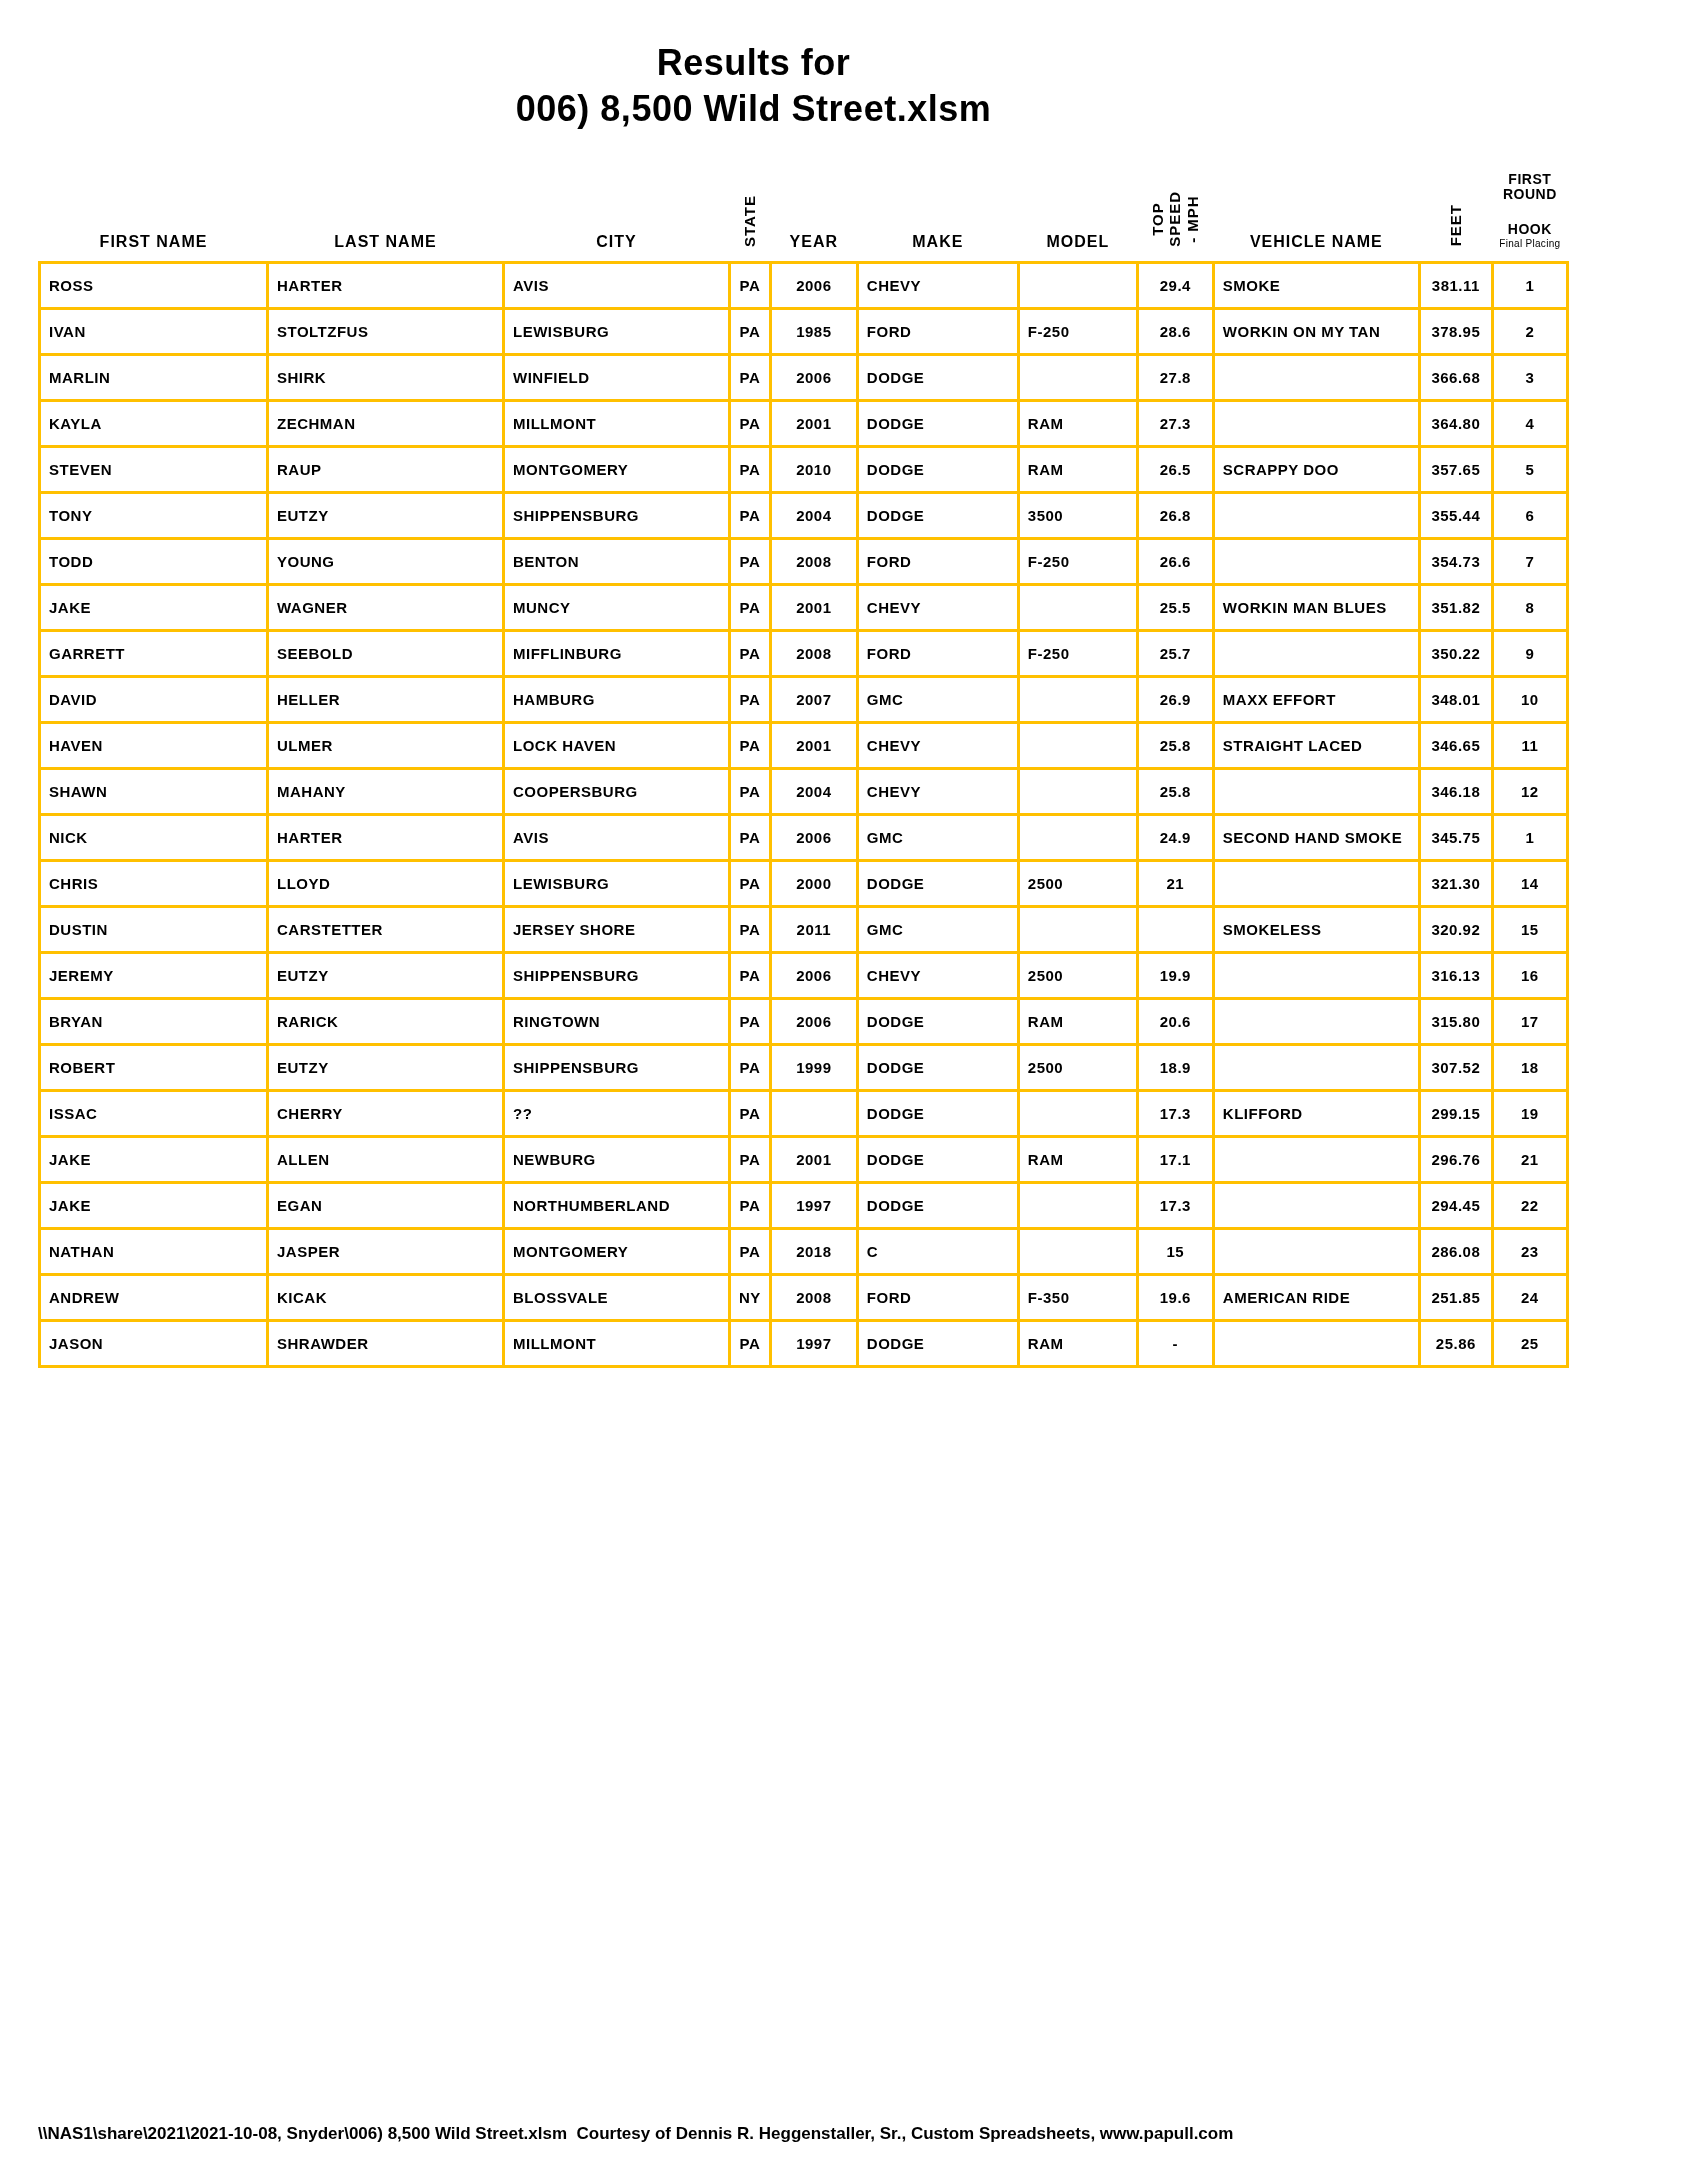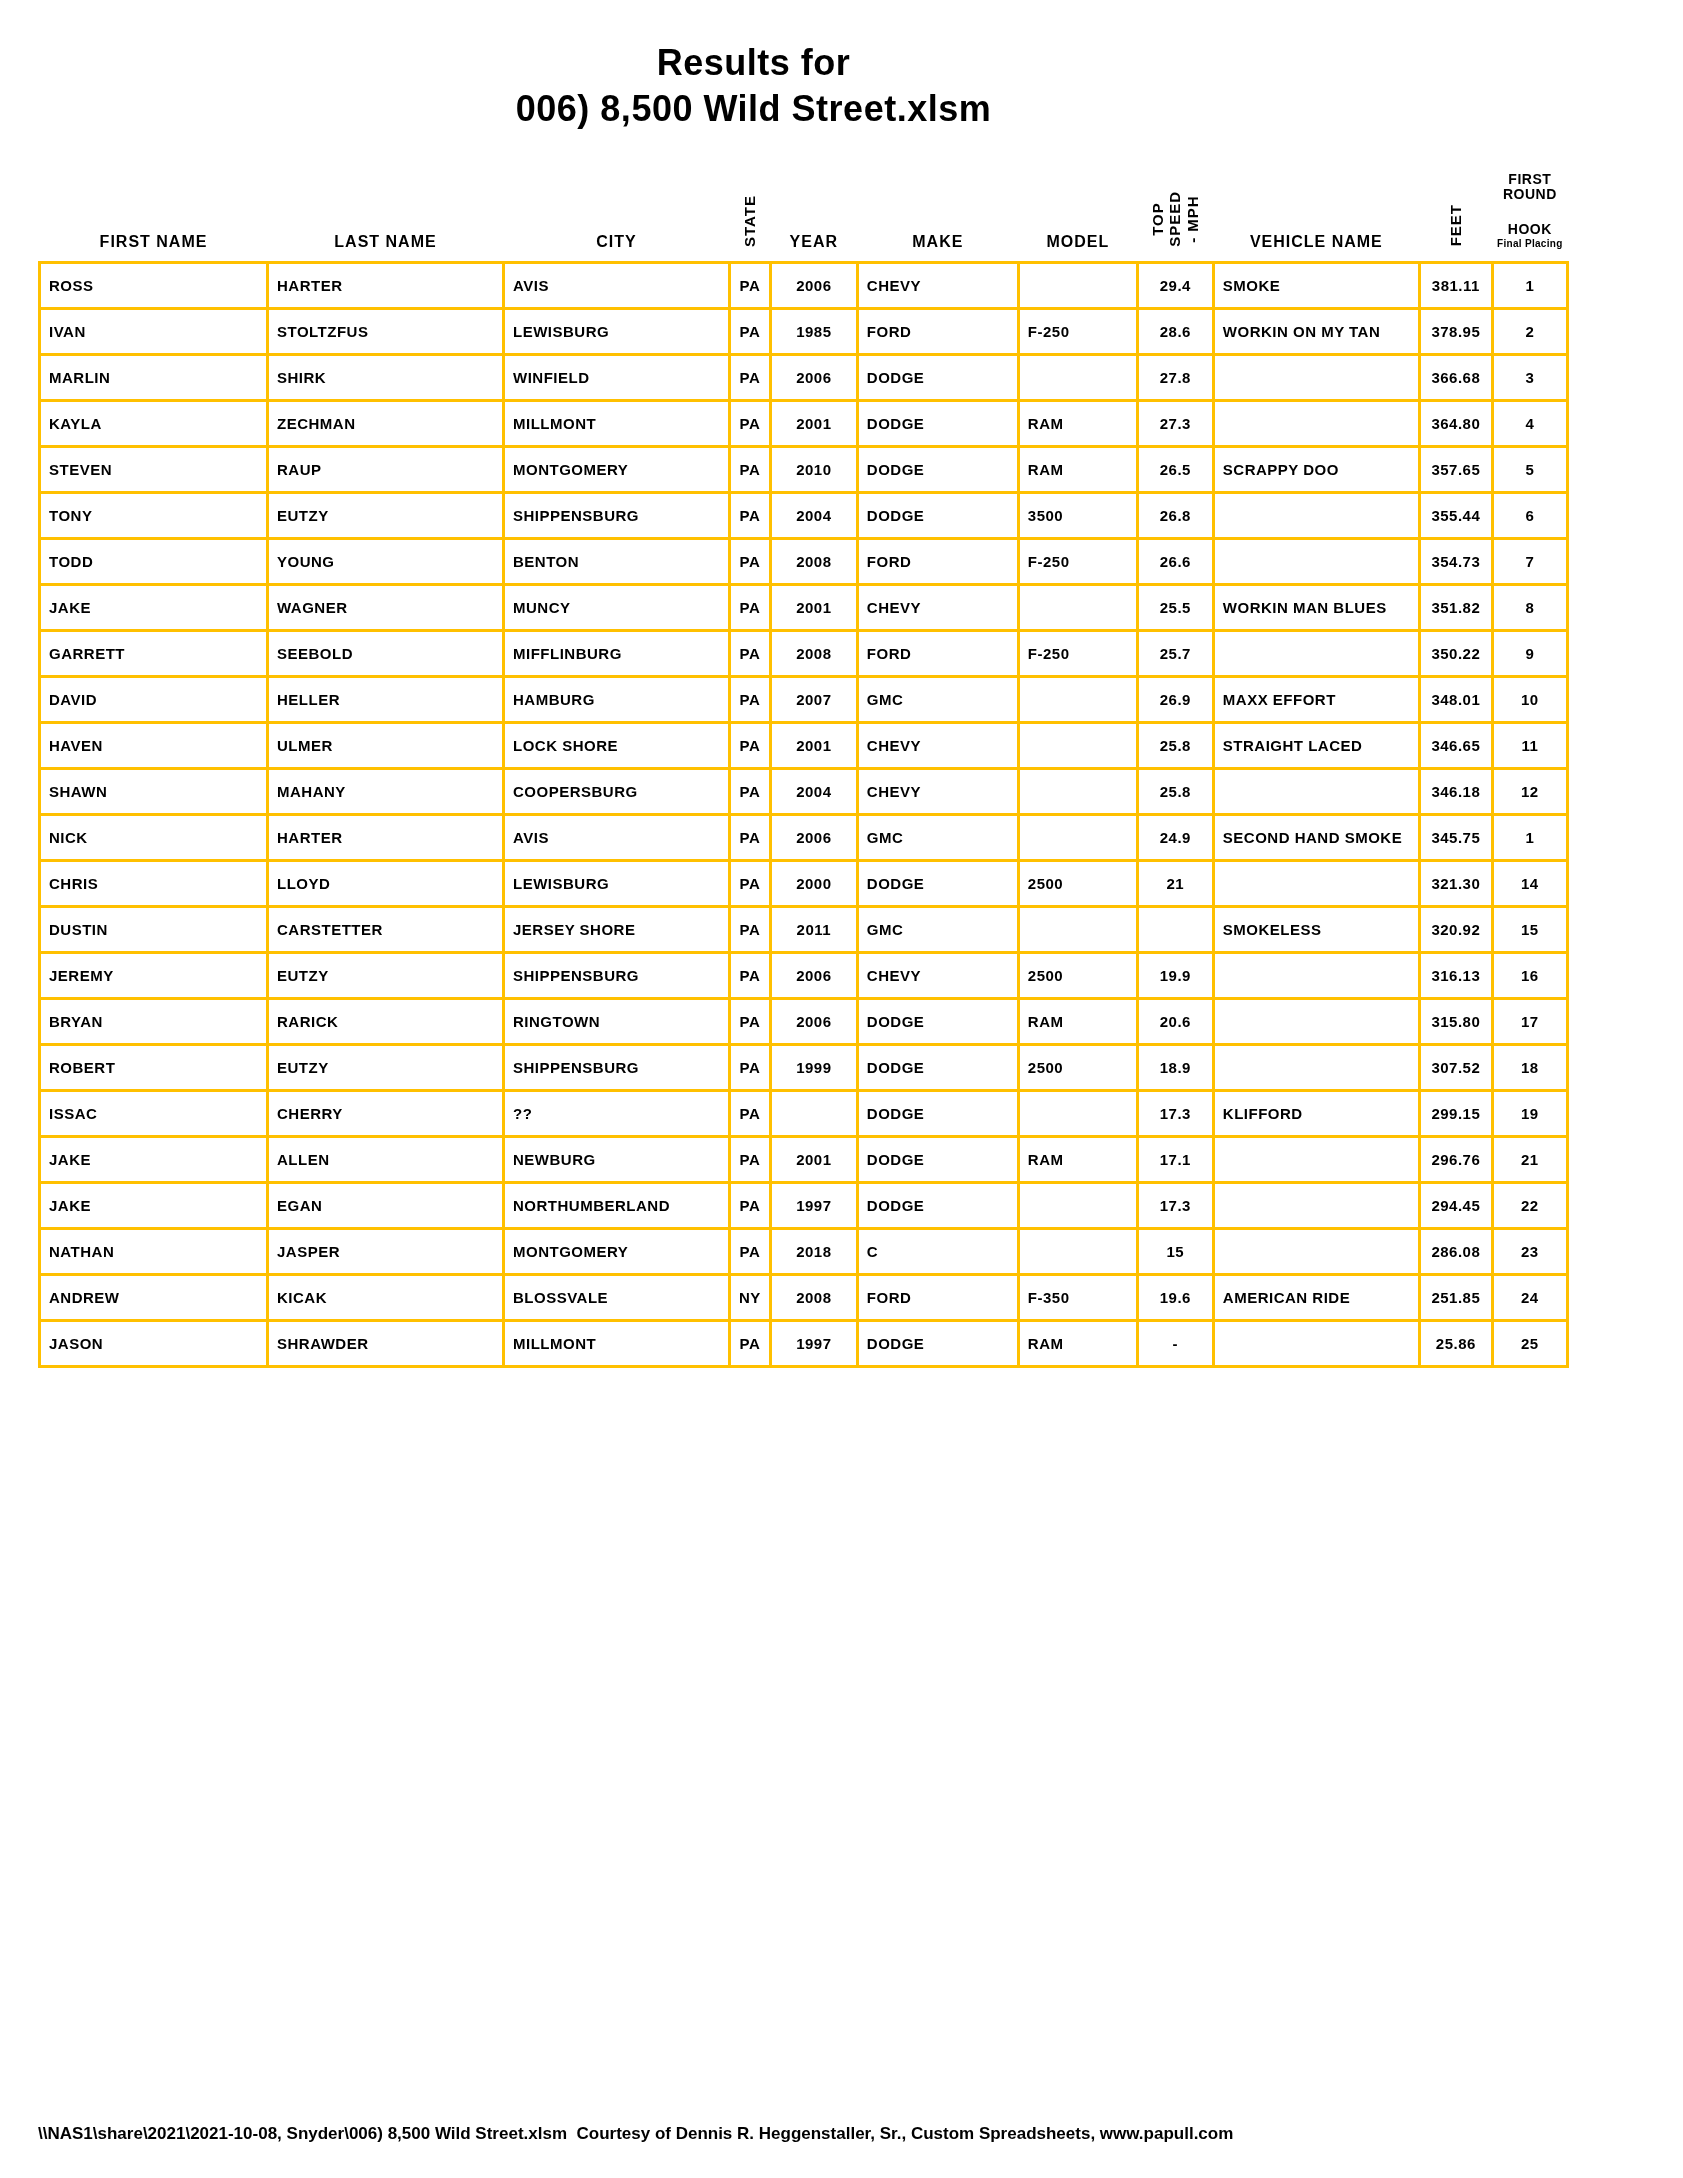--- a/index.html
+++ b/index.html
@@ -57,21 +57,21 @@
   .vert {
     writing-mode: vertical-rl;
     transform: rotate(180deg);
     display: inline-block;
     line-height: 1.15;
     white-space: pre-line;
     font-size: 15px;
     letter-spacing: 1px;
   }
   .placing-big   { font-size: 14px; line-height: 15px; letter-spacing: 0.5px; font-weight: bold; margin-top: 20px; }
-  .placing-small { font-size: 10px; line-height: 14px; letter-spacing: 0.3px; font-weight: bold; }
+  .placing-small { font-size: 10px; line-height: 14px; letter-spacing: 0.3px; font-weight: normal; }
 
   table.results tbody td {
     border: 3px solid var(--border-color);
     height: 46px;
     font-weight: bold;
     font-size: 15px;
     letter-spacing: 0.5px;
     padding: 2px 8px;
     background: var(--paper);
     white-space: nowrap;
@@ -264,21 +264,21 @@
           <td class="col-make">GMC</td>
           <td class="col-model"></td>
           <td class="col-top_speed">26.9</td>
           <td class="col-vehicle_name">MAXX EFFORT</td>
           <td class="col-feet">348.01</td>
           <td class="col-placing">10</td>
         </tr>
         <tr>
           <td class="col-first_name">HAVEN</td>
           <td class="col-last_name">ULMER</td>
-          <td class="col-city">LOCK SHORE</td>
+          <td class="col-city">LOCK HAVEN</td>
           <td class="col-state">PA</td>
           <td class="col-year">2001</td>
           <td class="col-make">CHEVY</td>
           <td class="col-model"></td>
           <td class="col-top_speed">25.8</td>
           <td class="col-vehicle_name">STRAIGHT LACED</td>
           <td class="col-feet">346.65</td>
           <td class="col-placing">11</td>
         </tr>
         <tr>

